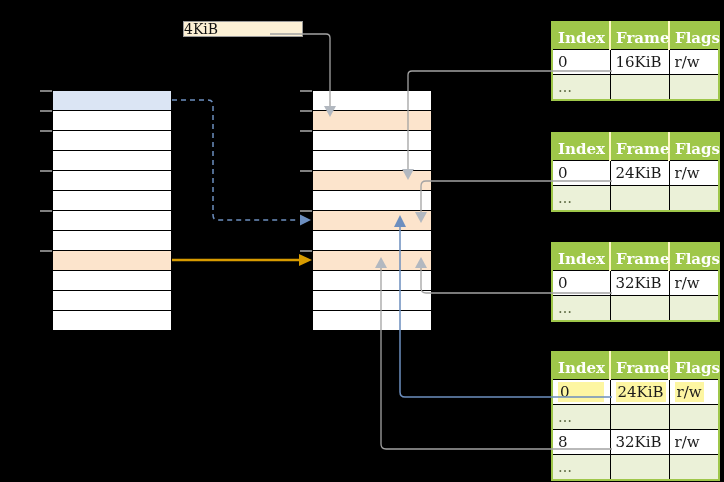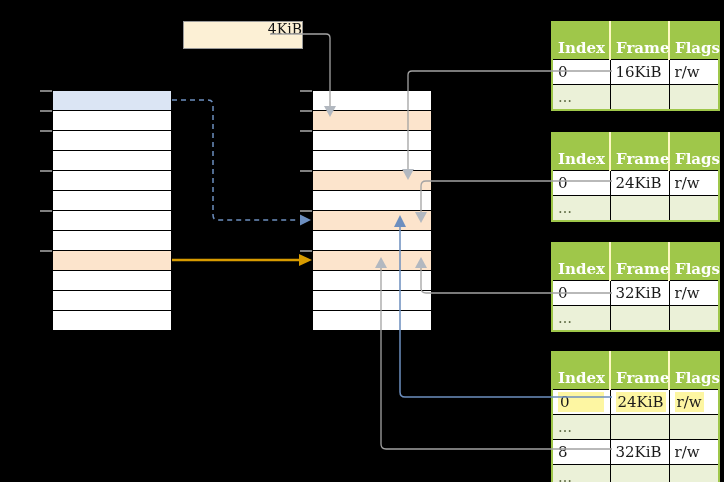--- a/index.html
+++ b/index.html
@@ -12,31 +12,31 @@
   #vm-col{left:52px;}
   #pm-col{left:312px;}
   .mem-row{height:20px;box-sizing:border-box;border-bottom:1px solid var(--cell-border);
            background:var(--cell-white);}
   .mem-row:last-child{height:19px;border-bottom:none;}
   .mem-row.blue{background:var(--cell-blue);}
   .mem-row.orange{background:var(--cell-orange);}
   .tick{position:absolute;left:-13px;width:12px;height:2px;background:var(--tick-gray);}
 
   
-  .size-label{position:absolute;left:183px;top:21px;width:120px;height:28px;box-sizing:border-box;
+  .size-label{position:absolute;left:183px;top:21px;width:120px;height:16px;box-sizing:border-box;
               background:var(--label-bg);border:1px solid var(--label-border);
-              text-align:right;font-size:14px;line-height:15px;color:#111;}
+              text-align:left;font-size:14px;line-height:15px;color:#111;}
 
   
   .ptable{position:absolute;left:551px;border-collapse:collapse;table-layout:fixed;
           width:167px;box-sizing:border-box;border:2px solid var(--table-green);}
   .ptable col.c1{width:58px;} .ptable col.c2{width:59px;} .ptable col.c3{width:50px;}
   .ptable th{background:var(--table-green);color:var(--table-header-text);
              font-size:15px;font-weight:bold;text-align:left;height:22px;
-             padding:14px 0 0 5px;border-bottom:1px solid #000;}
+             padding:4px 0 0 5px;border-bottom:1px solid #000;}
   .ptable th + th{border-left:2px solid #fef9c3;}
   .ptable td{background:#fff;color:var(--table-text);font-size:15px;height:24px;
              padding:0 0 0 5px;border:1px solid #000;white-space:nowrap;overflow:hidden;}
   .ptable tr.dots td{background:var(--table-row-green);color:var(--dots-text);
                      font-size:14px;letter-spacing:1px;}
   #ptable-1{top:21px;} #ptable-2{top:132px;} #ptable-3{top:242px;} #ptable-4{top:351px;}
   .hl{background:var(--highlight-yellow);padding:1px 2px;}
   .hl-idx{display:inline-block;width:42px;}
 
   

